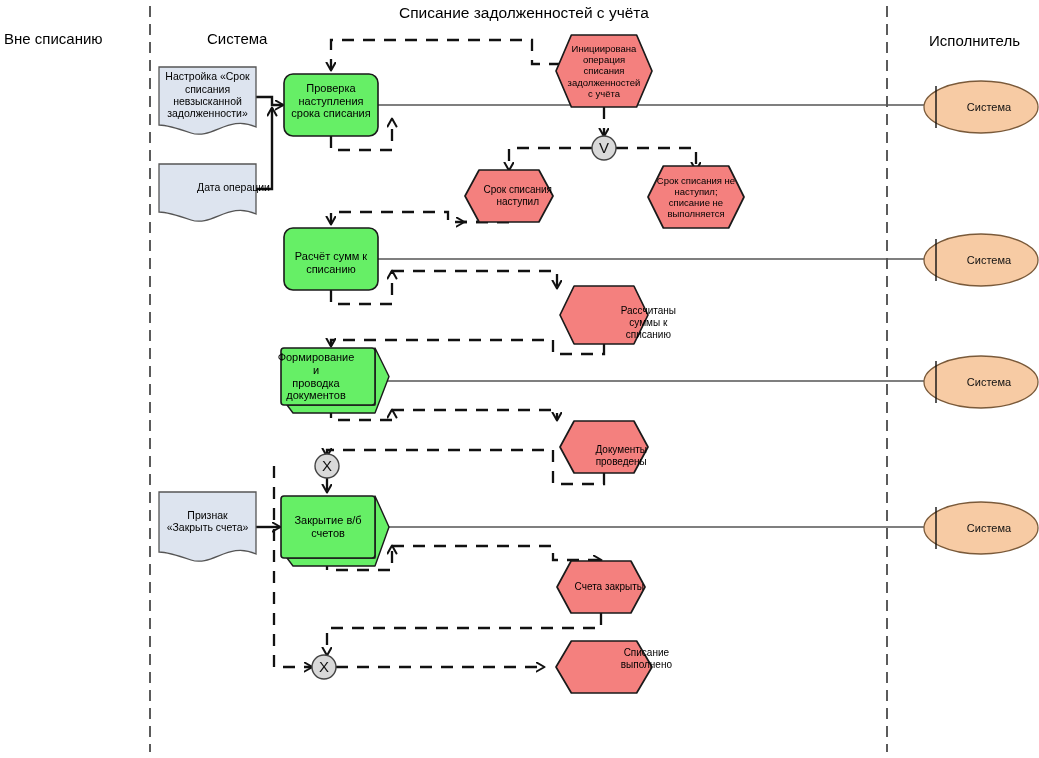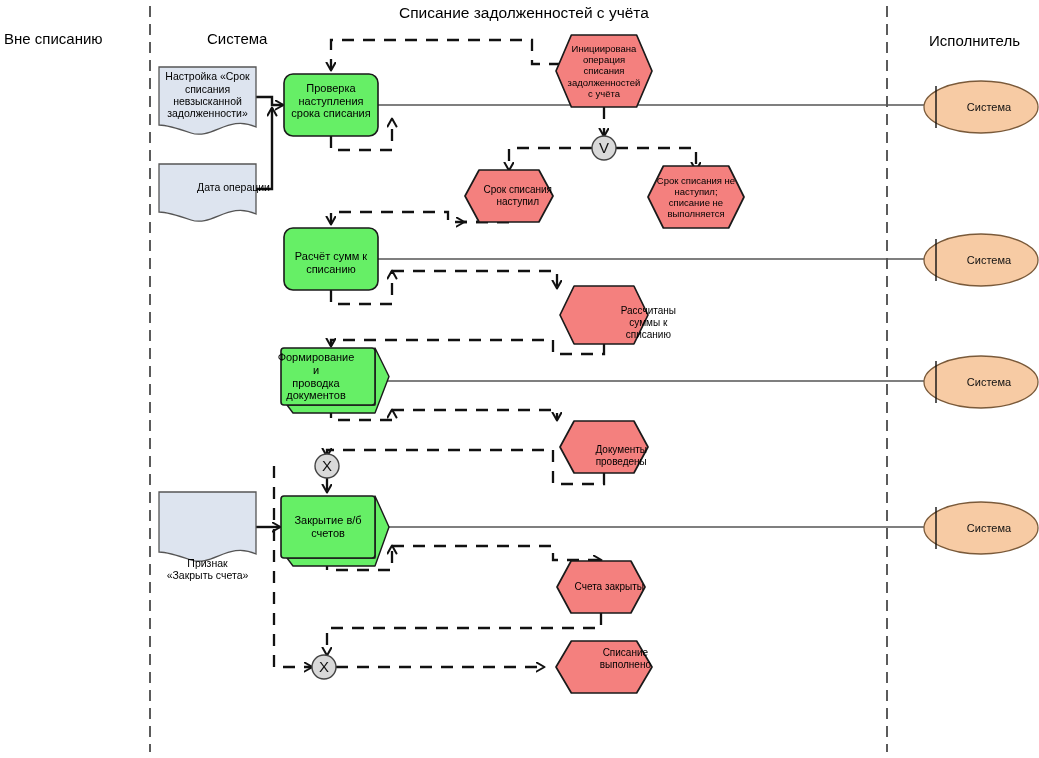--- a/index.html
+++ b/index.html
@@ -114,21 +114,21 @@
       <div class="lane-label" style="left: 4px; top: 30px;">Вне списанию</div>
       <div class="lane-label" style="left: 207px; top: 30px;">Система</div>
       <div class="lane-label" style="left: 929px; top: 32px;">Исполнитель</div>
       <div class="diagram-title" style="left: 399px; top: 4px;">Списание задолженностей с учёта</div>
       <div class="node-text t-doc" style="left: 161px; top: 68px; width: 93px; height: 54px;">
         <div>Настройка «Срок<br>списания<br>невзысканной<br>задолженности»</div>
       </div>
       <div class="node-text t-doc" style="left: 147px; top: 165px; width: 93px; height: 44px; padding-left: 40px;">
         <div>Дата операции</div>
       </div>
-      <div class="node-text t-doc" style="left: 161px; top: 493px; width: 93px; height: 56px; margin-top: 48px;">
+      <div class="node-text t-doc" style="left: 161px; top: 493px; width: 93px; height: 56px;">
         <div>Признак<br>«Закрыть счета»</div>
       </div>
       <div class="node-text t-func" style="left: 284px; top: 74px; width: 94px; height: 54px;">
         <div>Проверка<br>наступления<br>срока списания</div>
       </div>
       <div class="node-text t-func" style="left: 284px; top: 228px; width: 94px; height: 70px;">
         <div>Расчёт сумм к<br>списанию</div>
       </div>
       <div class="node-text t-func" style="left: 281px; top: 348px; width: 70px; height: 57px;">
         <div>Формирование и<br>проводка<br>документов</div>
@@ -147,17 +147,17 @@
       </div>
       <div class="node-text t-event" style="left: 590px; top: 286px; width: 86px; height: 52px; margin-top: 11px;">
         <div>Рассчитаны<br>суммы к<br>списанию</div>
       </div>
       <div class="node-text t-event" style="left: 561px; top: 421px; width: 86px; height: 69px;">
         <div>Документы<br>проведены</div>
       </div>
       <div class="node-text t-event" style="left: 558px; top: 561px; width: 86px; height: 52px;">
         <div>Счета закрыты</div>
       </div>
-      <div class="node-text t-event" style="left: 557px; top: 641px; width: 94px; height: 36px;">
+      <div class="node-text t-event" style="left: 578px; top: 641px; width: 94px; height: 36px;">
         <div>Списание<br>выполнено</div>
       </div>
     </div>
 </div>
 
 </body></html>

